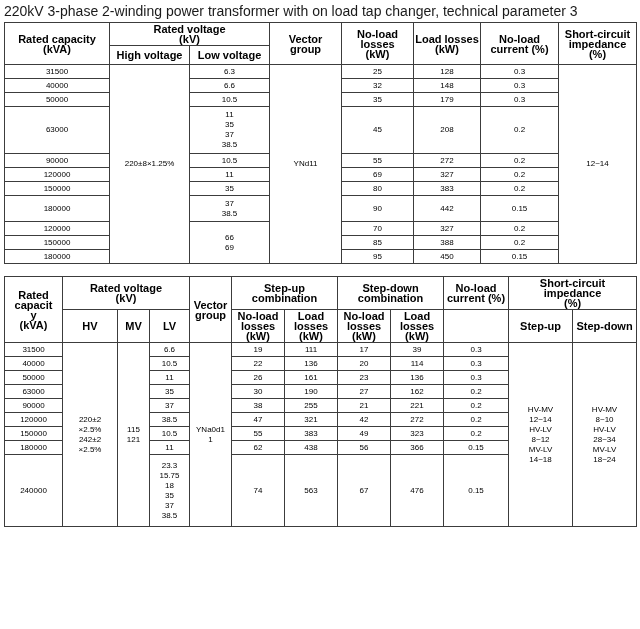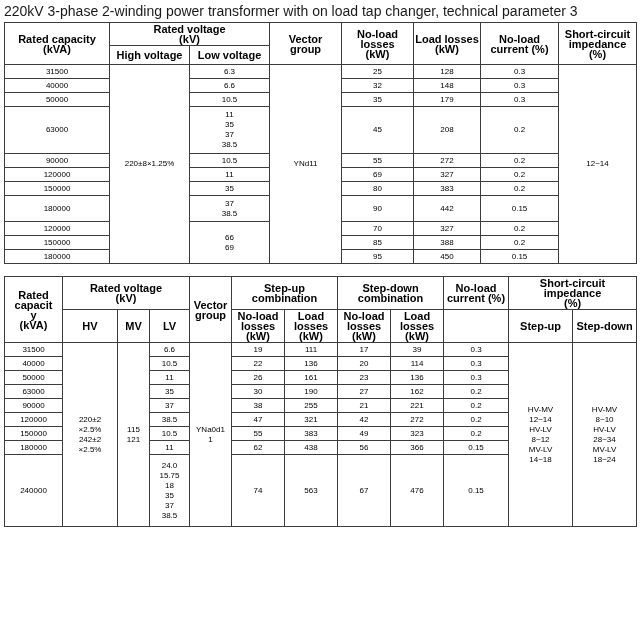--- a/index.html
+++ b/index.html
@@ -468,21 +468,21 @@
           <td>62</td>
           <td class="small-num">438</td>
           <td>56</td>
           <td class="small-num">366</td>
           <td>0.15</td>
         </tr>
         <tr style="height: 72px;">
           <td>240000</td>
           <td>
             <span class="stack">
-              <span>24.0</span>
+              <span>23.3</span>
               <span>15.75</span>
               <span>18</span>
               <span>35</span>
               <span>37</span>
               <span>38.5</span>
             </span>
           </td>
           <td>74</td>
           <td class="small-num">563</td>
           <td>67</td>

